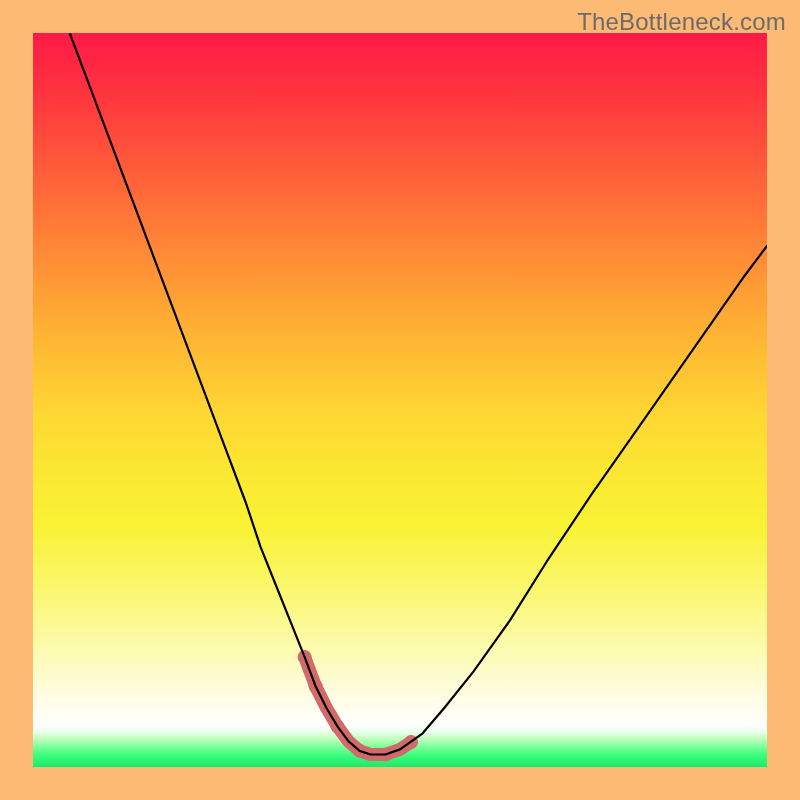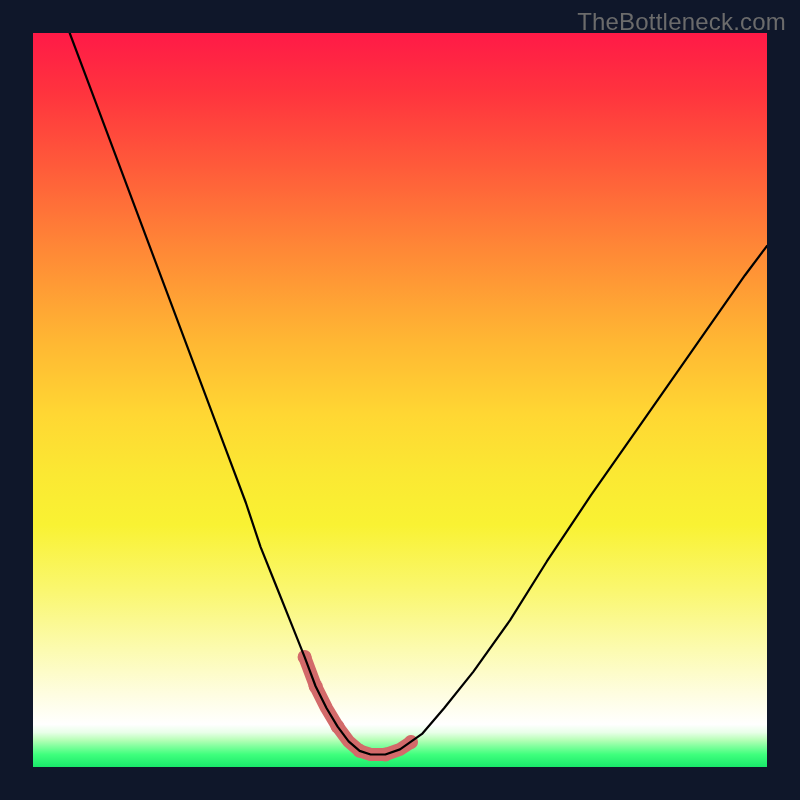--- a/index.html
+++ b/index.html
@@ -1,21 +1,21 @@
 <!DOCTYPE html>
 <html><head>
 <meta charset="utf-8">
 <style>
   * { margin: 0; padding: 0; box-sizing: border-box; }
   html, body { width: 800px; height: 800px; overflow: hidden; background: #000; }
   .frame {
     position: relative;
     width: 800px;
     height: 800px;
-    background: #0f172a;
+    background: #fdba74;
   }
   .watermark {
     position: absolute;
     top: 8px;
     right: 14px;
     color: #6b6b6b;
     font-family: Arial, Helvetica, sans-serif;
     font-size: 24px;
     letter-spacing: 0.2px;
     z-index: 5;

